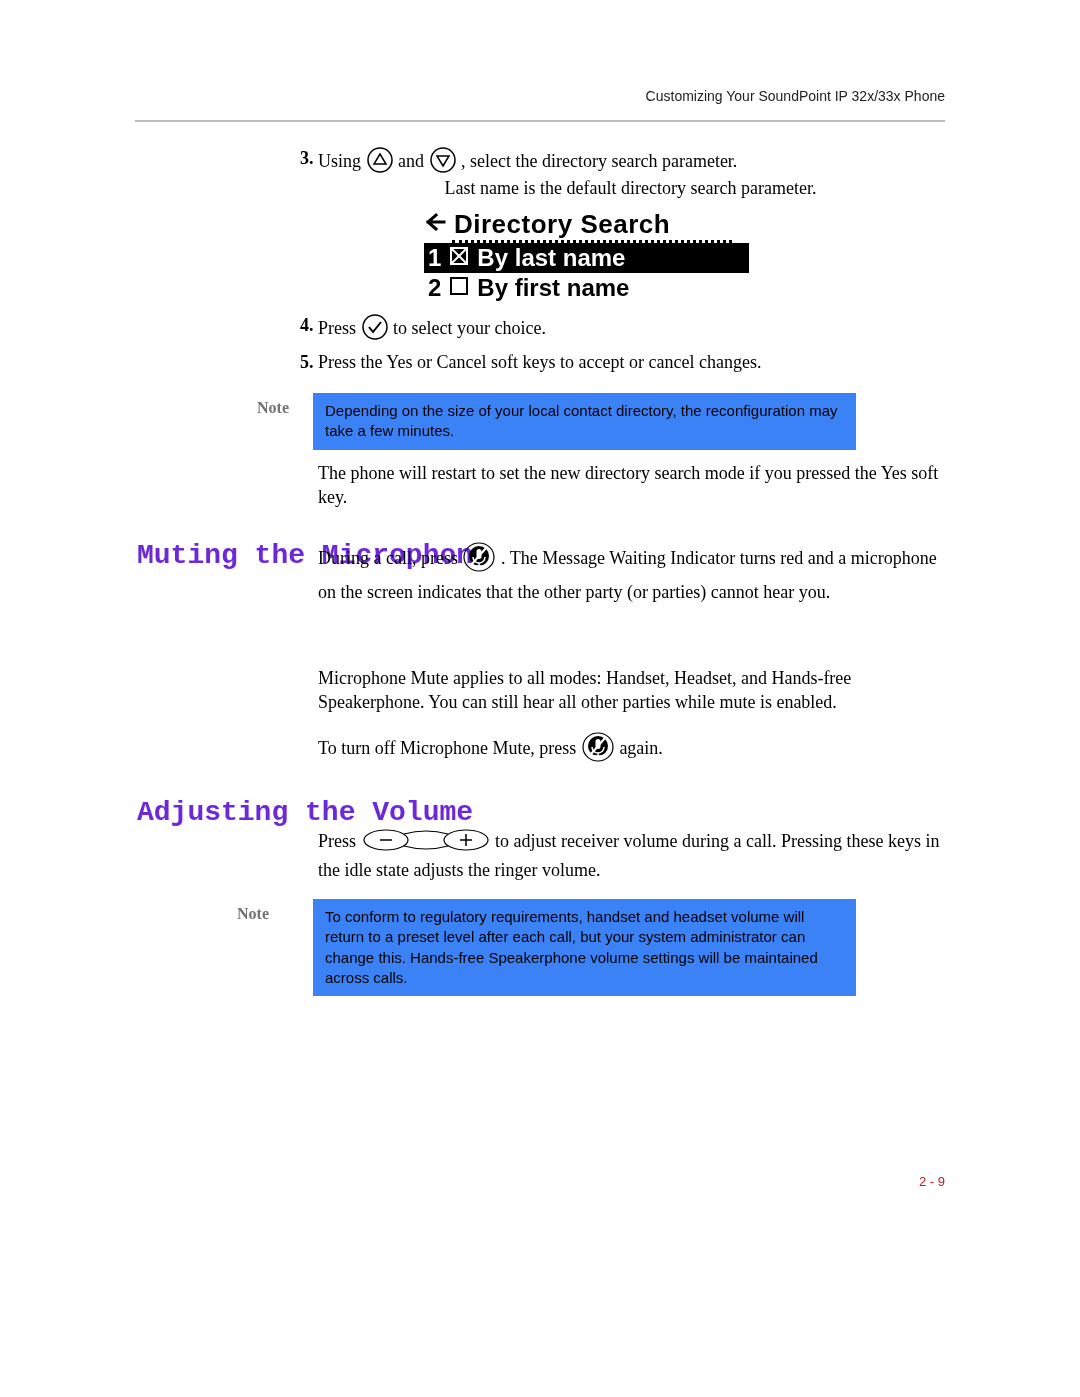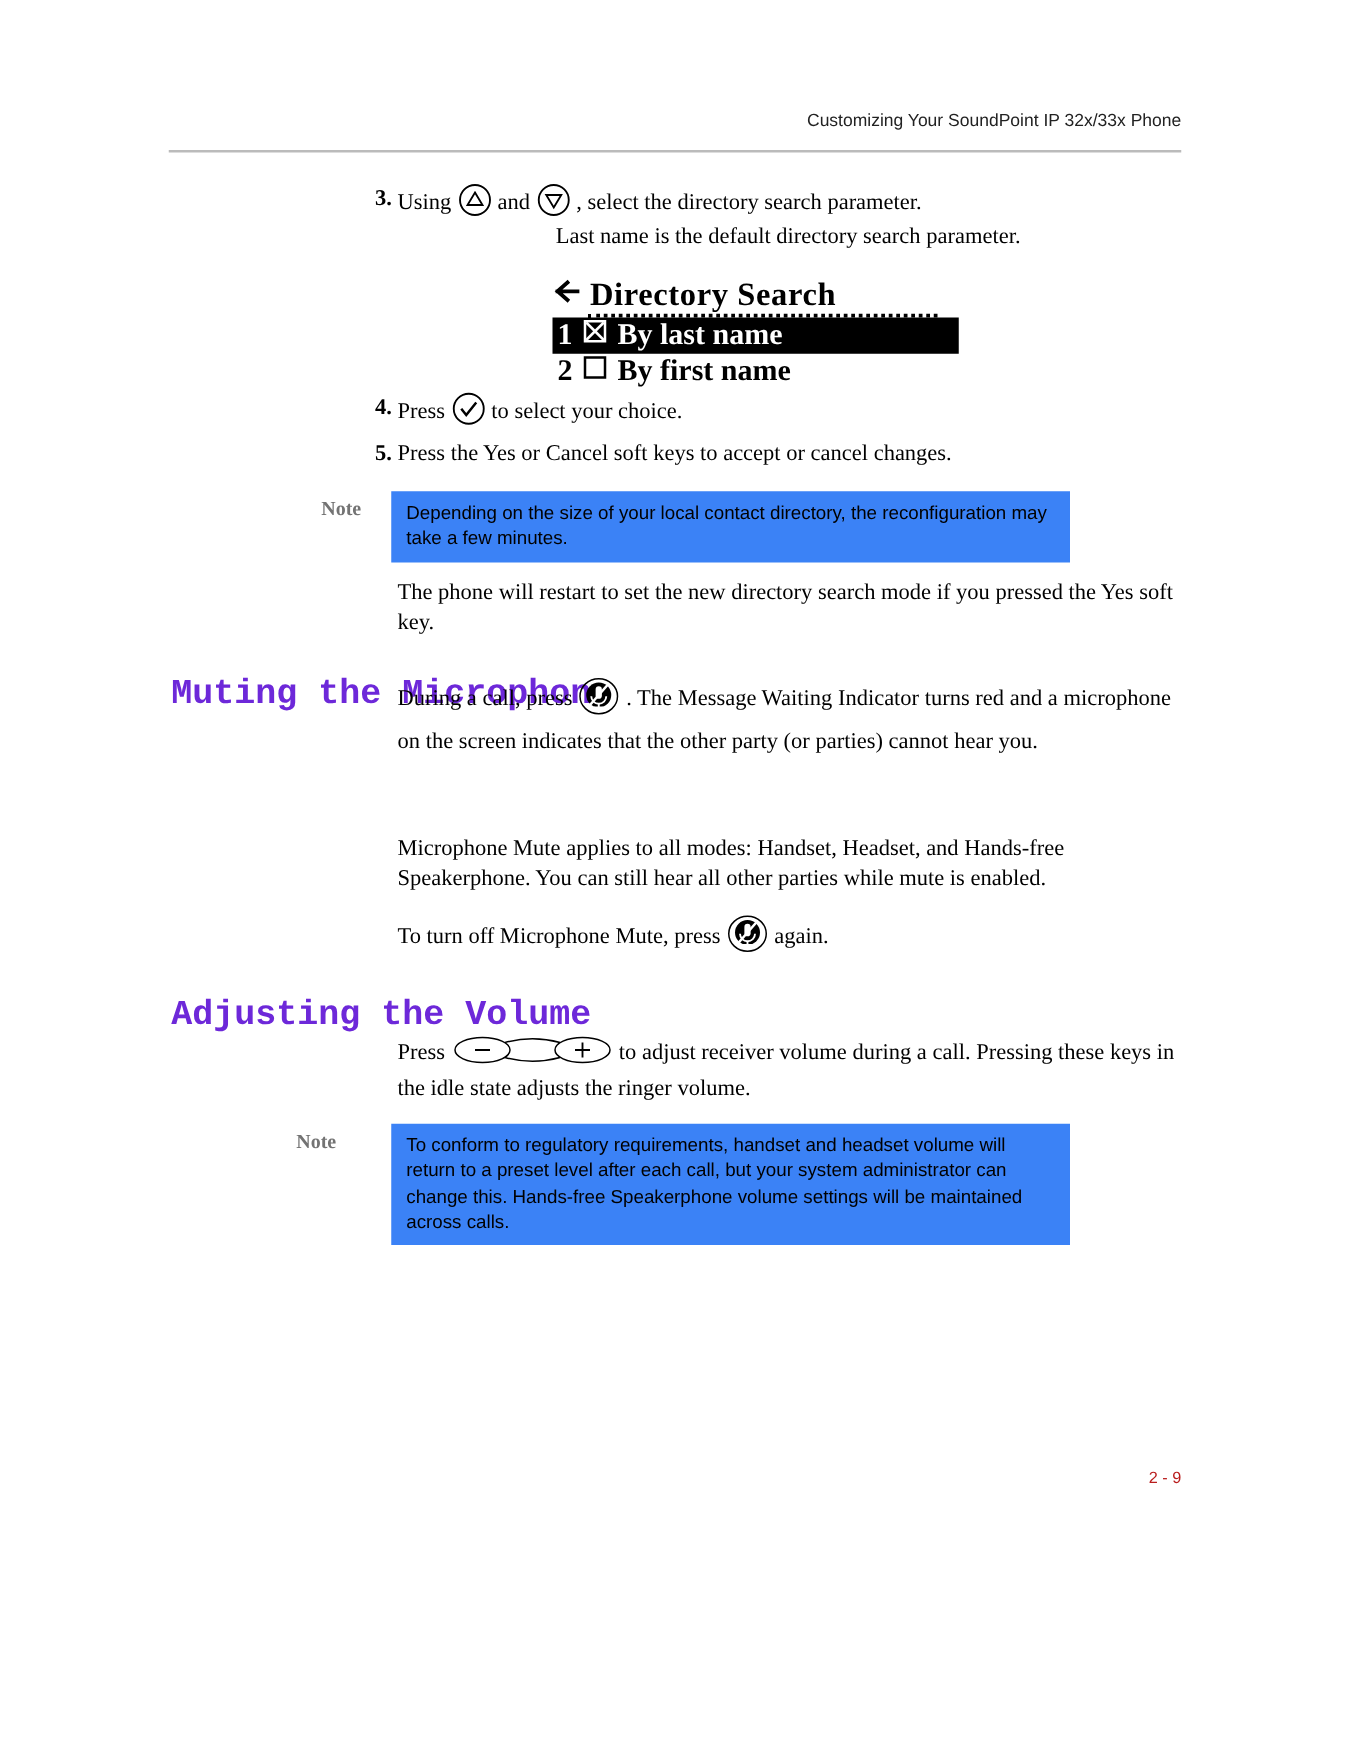--- a/index.html
+++ b/index.html
@@ -42,25 +42,24 @@
     position: absolute;
     left: -18px;
     font-weight: bold;
   }
   .key-icon {
     display: inline-block;
     vertical-align: middle;
   }
   .lcd {
     position: absolute;
-    left: 442px;
+    left: 424px;
     top: 209px;
     width: 325px;
-    font-family: Liberation Serif, serif;
-    margin-top: 12px;
+    font-family: Liberation Sans, sans-serif;
   }
   .lcd-title {
     display: flex;
     align-items: center;
     gap: 8px;
     font-size: 26px;
     font-weight: bold;
     letter-spacing: 0.5px;
     padding-bottom: 2px;
   }

